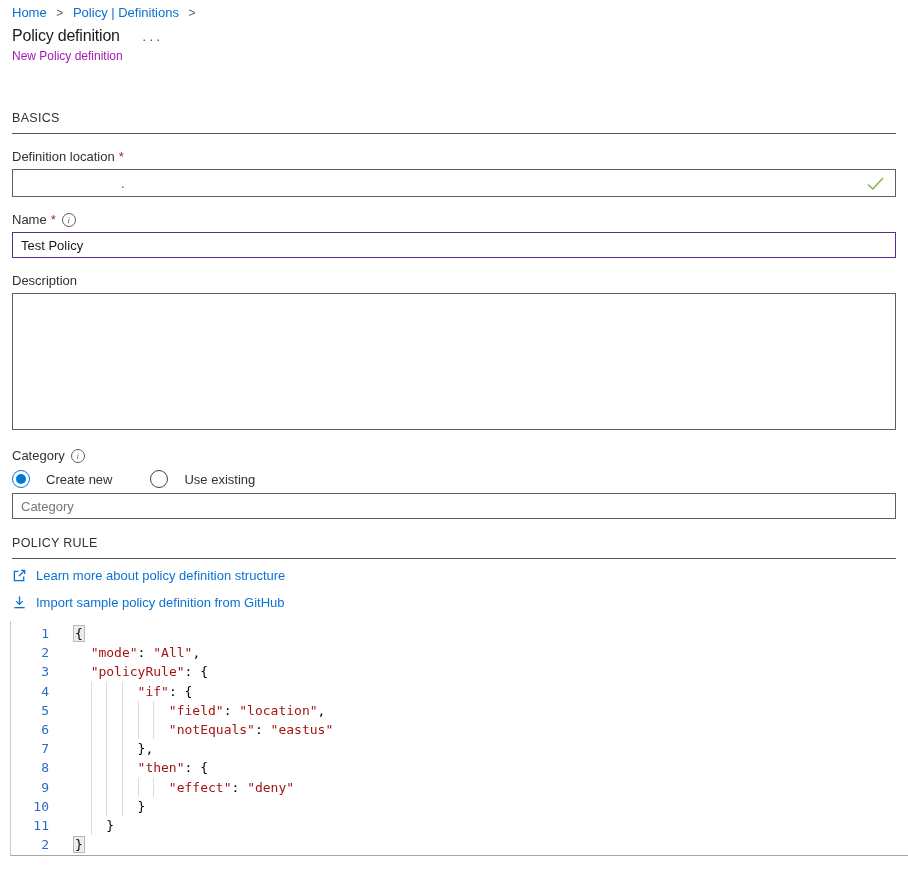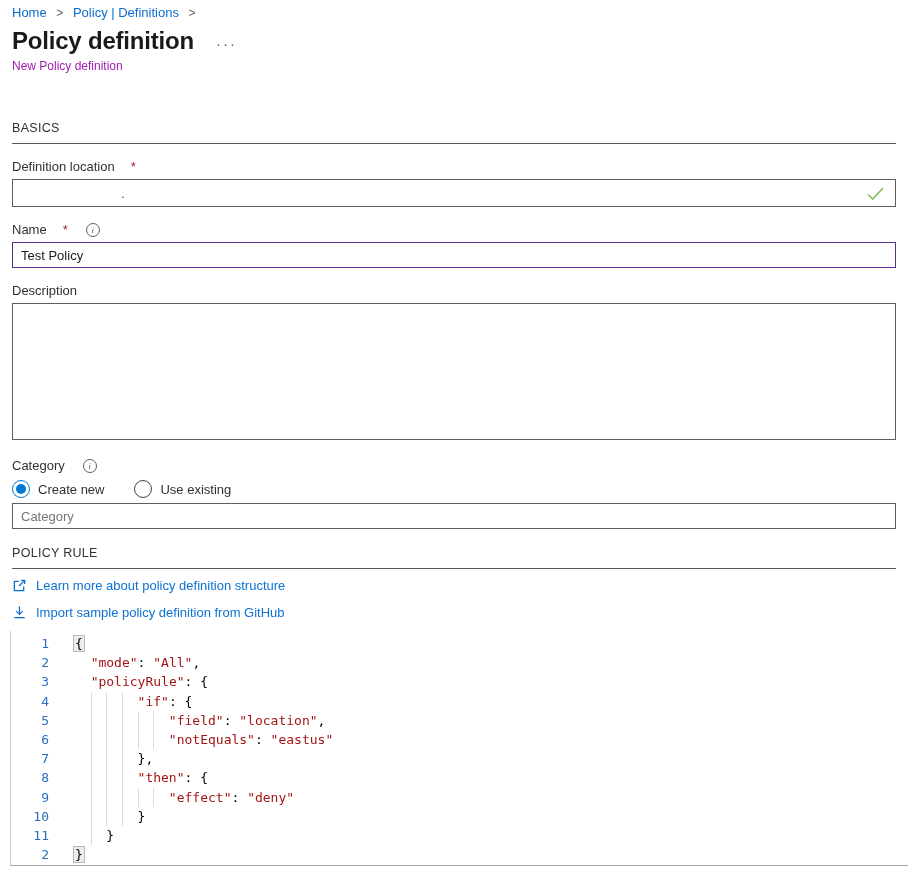--- a/index.html
+++ b/index.html
@@ -12,49 +12,49 @@
   }
   .content { padding:0 12px; }
 
   
   .breadcrumb { padding:5px 12px 0; font-size:13px; }
   .breadcrumb a { color:#0b6ed0; text-decoration:none; cursor:pointer; }
   .breadcrumb .sep { color:#605e5c; margin:0 6px; font-size:12px; }
 
   
   .title-row { display:flex; align-items:center; margin-top:7px; }
-  h1 { font-size:24px; font-weight:700; color:#1a1a1a; letter-spacing:-0.2px; }
+  h1 { font-size:16px; font-weight:400; color:#1a1a1a; letter-spacing:-0.2px; }
   .ellipsis-btn { border:none; background:none; color:#605e5c; font-size:15px; letter-spacing:2px;
     margin-left:22px; margin-top:6px; cursor:pointer; line-height:10px; }
   .subtitle { color:#a21caf; font-size:12px; margin-top:4px; }
 
   
   .section-label { margin-top:48px; font-size:12.5px; color:#323130; letter-spacing:.3px; }
   .section-label.second { margin-top:17px; }
   .section-divider { border:none; border-top:1px solid #575757; margin-top:8px; }
 
   
-  .field-label { margin-top:15px; font-size:13px; color:#323130; display:flex; align-items:center; gap:16px; }
+  .field-label { margin-top:15px; font-size:13px; color:#323130; display:flex; align-items:center; gap:4px; }
   .req { color:#a4262c; }
   .info-icon { display:inline-block; width:14px; height:14px; border:1px solid #605e5c; border-radius:50%;
     color:#605e5c; font-size:9px; line-height:12px; text-align:center; font-family:"Liberation Serif",serif;
     font-style:italic; margin-left:2px; }
   .input-box { position:relative; margin-top:5px; height:28px; border:1px solid #605e5c; background:#fff;
     display:flex; align-items:center; }
   .input-box .dot-value { padding-left:108px; color:#55553a; font-size:13px; }
   .check-icon { position:absolute; right:11px; top:7px; }
   input.text-input { width:100%; margin-top:5px; height:25px; border:1px solid #605e5c; padding:12px 8px;
     font-size:13px; font-family:"Liberation Sans",sans-serif; color:#1a1a1a; outline:none; background:#fff; }
   input.text-input.name { border:1.5px solid #5c2d91; }
   input.text-input::placeholder { color:#767676; opacity:1; }
   textarea.desc { width:100%; margin-top:5px; height:137px; border:1px solid #605e5c; resize:none;
     font-family:"Liberation Sans",sans-serif; font-size:13px; padding:6px 8px; outline:none; }
 
   
-  .radio-row { display:flex; align-items:center; margin-top:7px; gap:8px; }
+  .radio-row { display:flex; align-items:center; margin-top:7px; gap:16px; }
   .radio { width:18px; height:18px; border-radius:50%; position:relative; flex:0 0 auto; cursor:pointer; }
   .radio.checked { border:1px solid #0078d4; }
   .radio.checked::after { content:""; position:absolute; inset:3px; border-radius:50%; background:#0078d4; }
   .radio.unchecked { border:1px solid #45423f; }
   .radio-label { margin-right:22px; color:#323130; }
 
   
   .link-row { display:flex; align-items:center; gap:9px; margin-top:12px; }
   .link-row a { color:#0b72d4; text-decoration:none; font-size:13px; cursor:pointer; }
   .link-row svg { display:block; }

